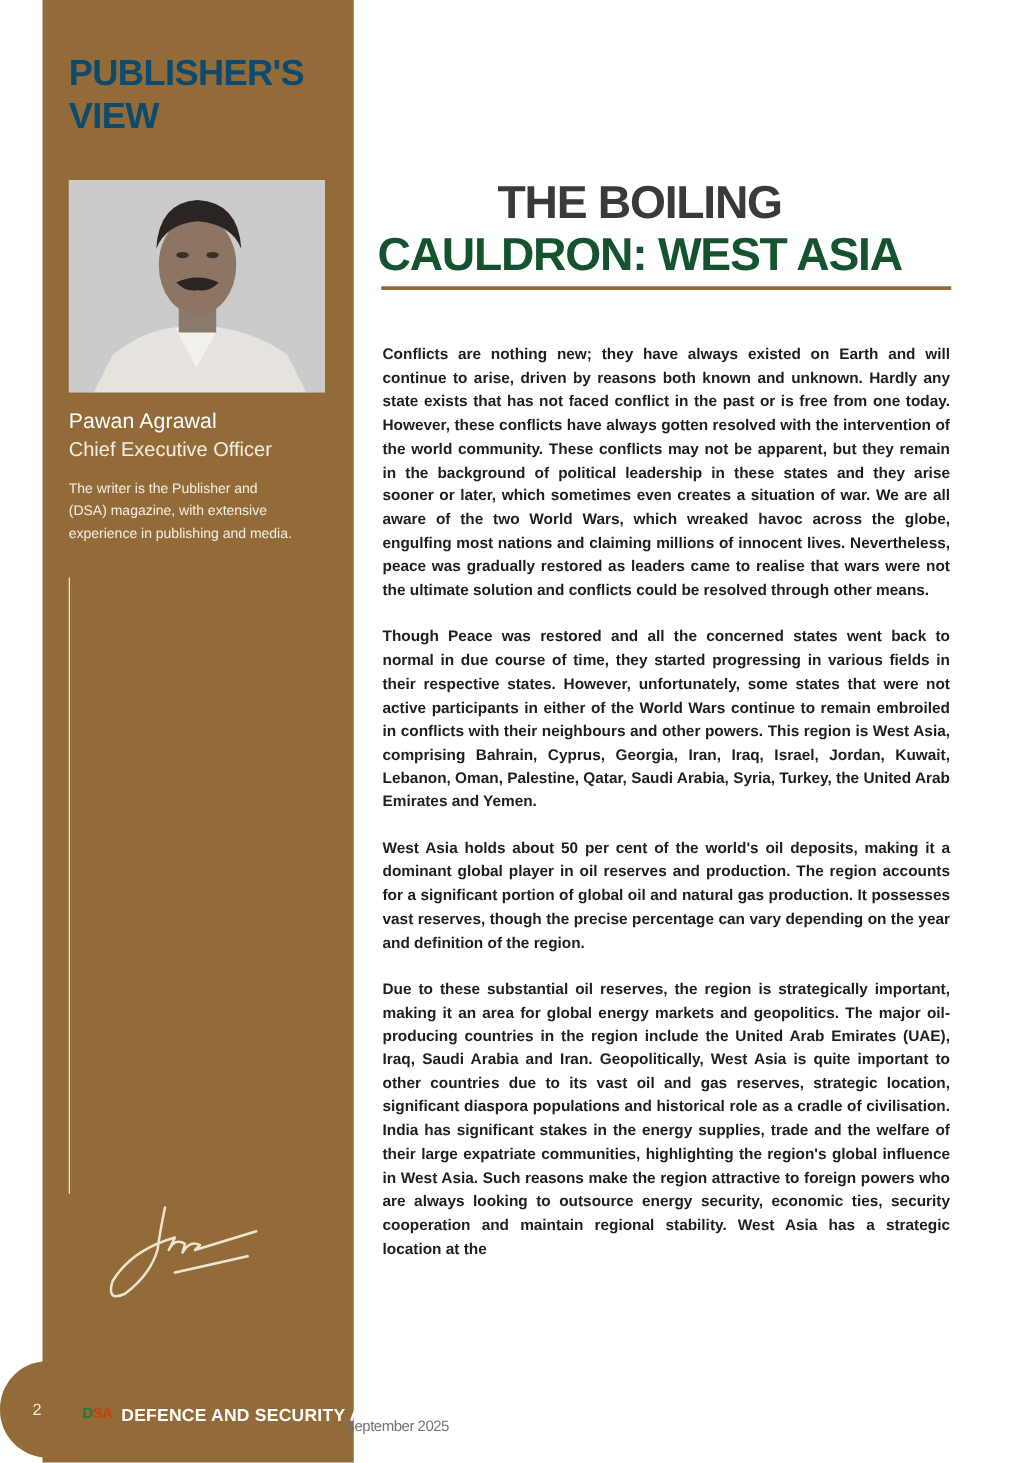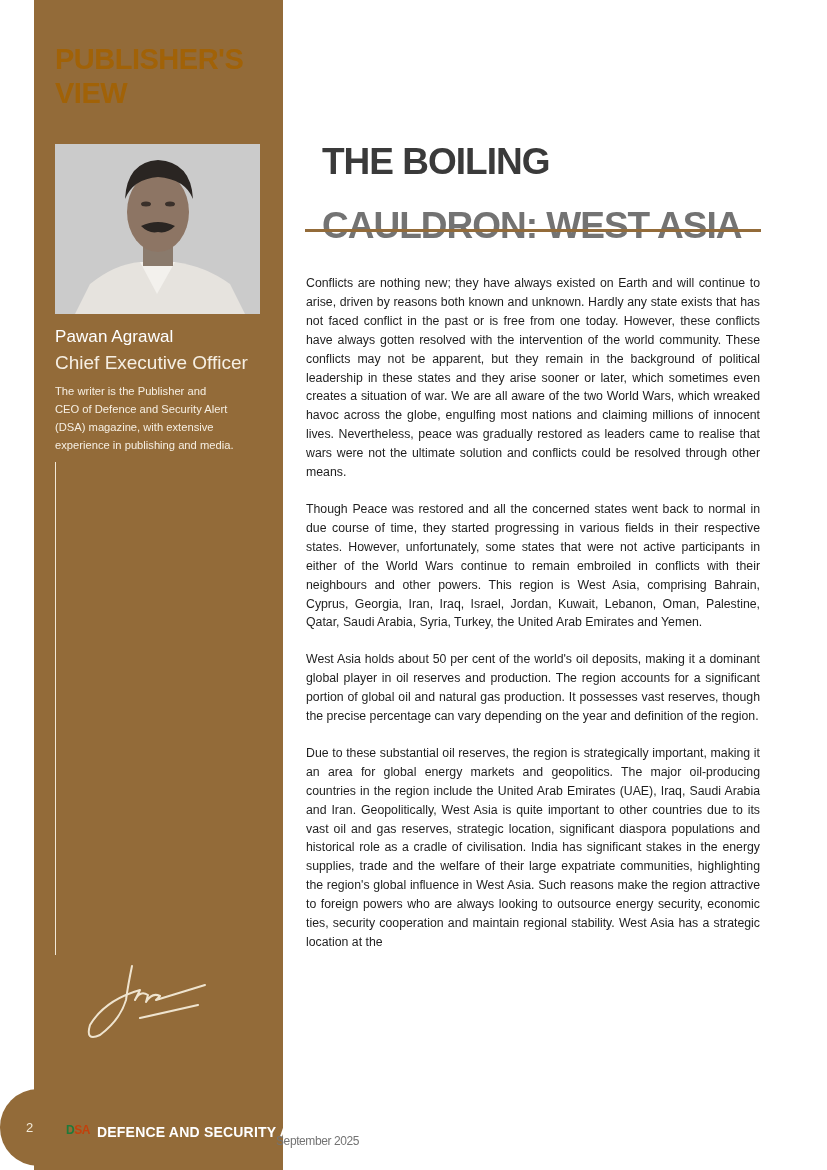--- a/index.html
+++ b/index.html
@@ -15,34 +15,34 @@
   .page-tab {
     position: absolute; left: 0; top: 1089px; width: 60px; height: 77px;
     background: #936b39; border-radius: 38px 0 0 38px;
   }
   .page-num {
     position: absolute; left: 26px; top: 1120px; color: #f3ead8;
     font-size: 13px; font-family: "Liberation Sans", sans-serif;
   }
   .section-title {
     position: absolute; left: 55px; top: 42px; margin: 0;
-    color: #a16207; font-weight: bold; font-size: 29px; line-height: 34px;
+    color: #0c4a6e; font-weight: bold; font-size: 29px; line-height: 34px;
     letter-spacing: -0.5px; font-family: "Liberation Sans", sans-serif;
   }
   .photo {
     position: absolute; left: 55px; top: 144px; width: 205px; height: 170px;
     background: #c9c9c9; overflow: hidden;
   }
   .author-name {
     position: absolute; left: 55px; top: 327px; color: #ffffff;
     font-size: 17px; font-weight: normal; letter-spacing: 0.1px;
   }
   .author-role {
     position: absolute; left: 55px; top: 352px; color: #f6efe3;
-    font-size: 19px;
+    font-size: 16px;
   }
   .author-bio {
     position: absolute; left: 55px; top: 382px; width: 220px; color: #f6efe3;
     font-size: 11.2px; line-height: 18px;
   }
   .divider-v {
     position: absolute; left: 55px; top: 462px; width: 1px; height: 493px;
     background: #f2e8d6;
   }
   .signature {
@@ -57,32 +57,32 @@
   .footer-pub {
     position: absolute; left: 97px; top: 1124px; color: #ffffff; font-weight: bold;
     font-size: 14px; letter-spacing: 0.2px;
   }
   .footer-date {
     position: absolute; left: 276px; top: 1123px; color: #737373; font-size: 12px;
     letter-spacing: -0.4px;
     margin-top: 11px;
   }
   .headline {
-    position: absolute; left: 322px; top: 141px; margin: 0;
-    font-weight: bold; font-size: 37px; line-height: 42px; letter-spacing: -1px;
+    position: absolute; left: 302px; top: 141px; margin: 0;
+    font-weight: bold; font-size: 37px; line-height: 42px; letter-spacing: -1px; text-align: center;
   }
   .headline .l1 { color: #3a3a3a; display: block; }
-  .headline .l2 { color: #737373; display: block; margin-top: 22px; }
+  .headline .l2 { color: #14532d; display: block; }
   .headline-rule {
     position: absolute; left: 305px; top: 229px; width: 456px; height: 3px;
     background: #936b39;
   }
   .article {
     position: absolute; left: 306px; top: 274px; width: 454px;
-    color: #1e1e1e; font-size: 12.3px; line-height: 18.9px; text-align: justify;
+    color: #1e1e1e; font-size: 12.3px; line-height: 18.9px; text-align: justify; font-weight: bold;
   }
   .article p { margin: 0 0 18px 0; }
 </style>
 </head>
 <body>
 
 <div class="panel"></div>
 <div class="page-tab"></div>
 <div class="page-num">2</div>
 
@@ -102,21 +102,20 @@
     <path d="M86 82 Q103 74 120 82 Q112 90 103 88 Q94 90 86 82 Z" fill="#2a2522"></path>
     <ellipse cx="91" cy="60" rx="5" ry="2.5" fill="#3a302a"></ellipse>
     <ellipse cx="115" cy="60" rx="5" ry="2.5" fill="#3a302a"></ellipse>
   </svg>
 </div>
 
 <div class="author-name">Pawan Agrawal</div>
 <div class="author-role">Chief Executive Officer</div>
 <div class="author-bio">
   <div>The writer is the Publisher and</div>
-  <div>CEO of Defence and Security Alert</div>
   <div>(DSA) magazine, with extensive</div>
   <div>experience in publishing and media.</div>
 </div>
 
 <div class="divider-v"></div>
 
 <svg class="signature" viewBox="0 0 140 80">
   <path d="M62 6 Q58 25 56 40 Q50 60 30 75 Q15 82 20 65 Q35 40 70 30 L65 40 Q70 30 78 35 L76 42 Q82 32 90 36 L86 40 L135 25" fill="none" stroke="#efe4cf" stroke-width="2" stroke-linecap="round" stroke-linejoin="round"></path>
   <path d="M70 58 L128 45" fill="none" stroke="#efe4cf" stroke-width="2.2" stroke-linecap="round"></path>
 </svg>

